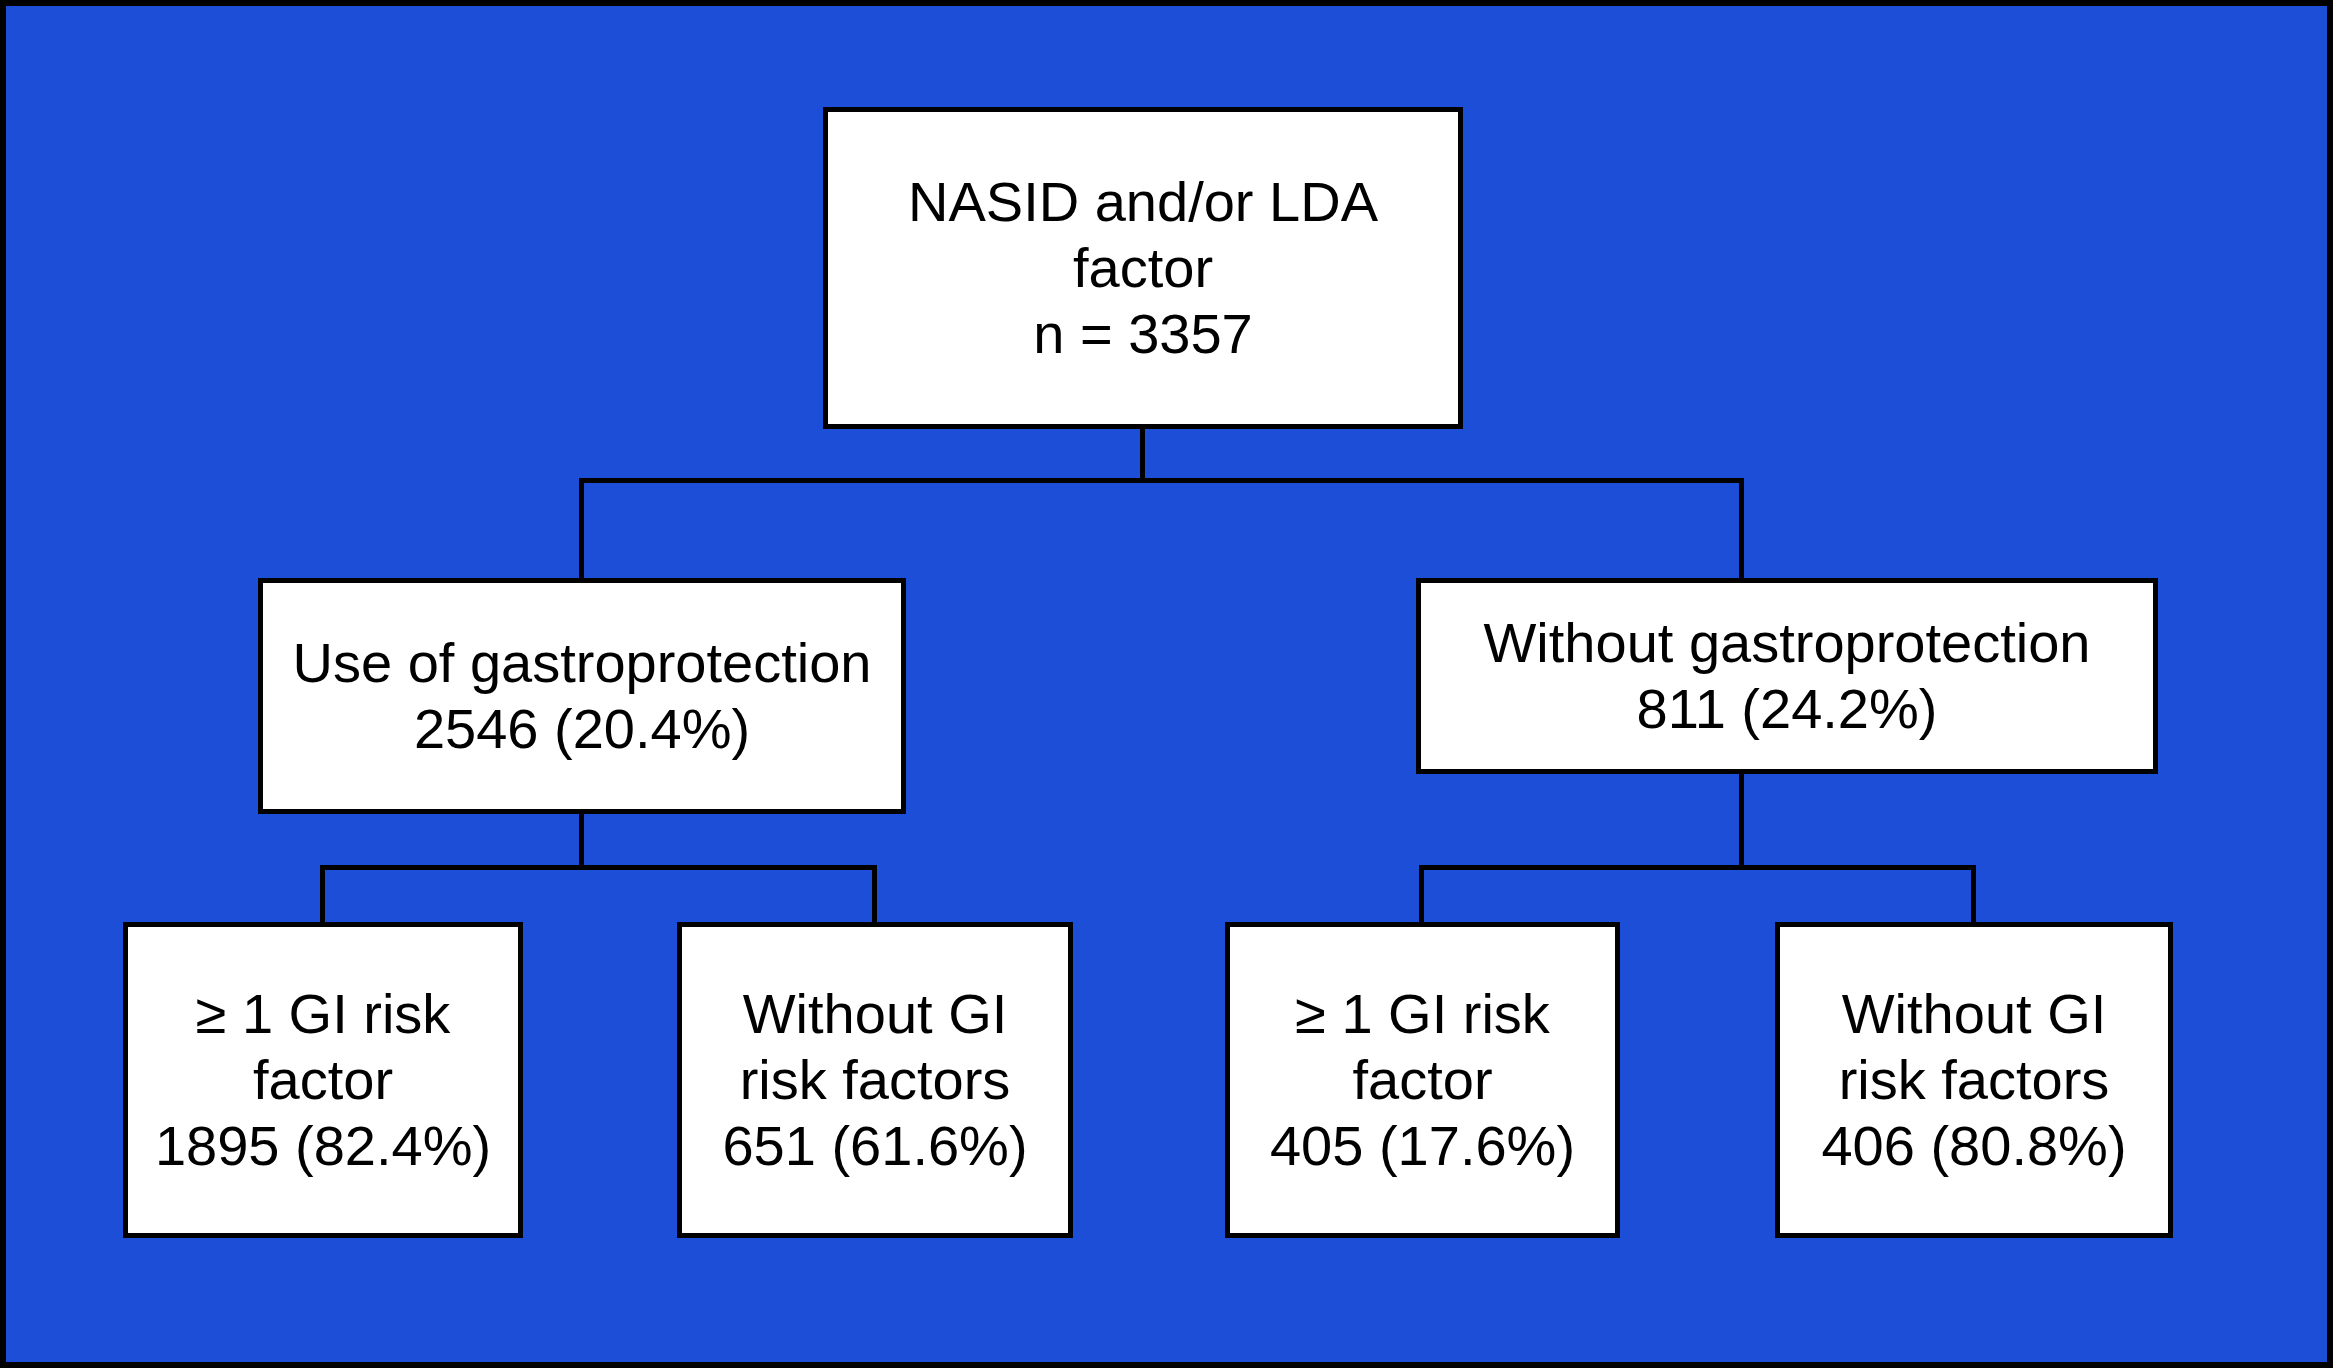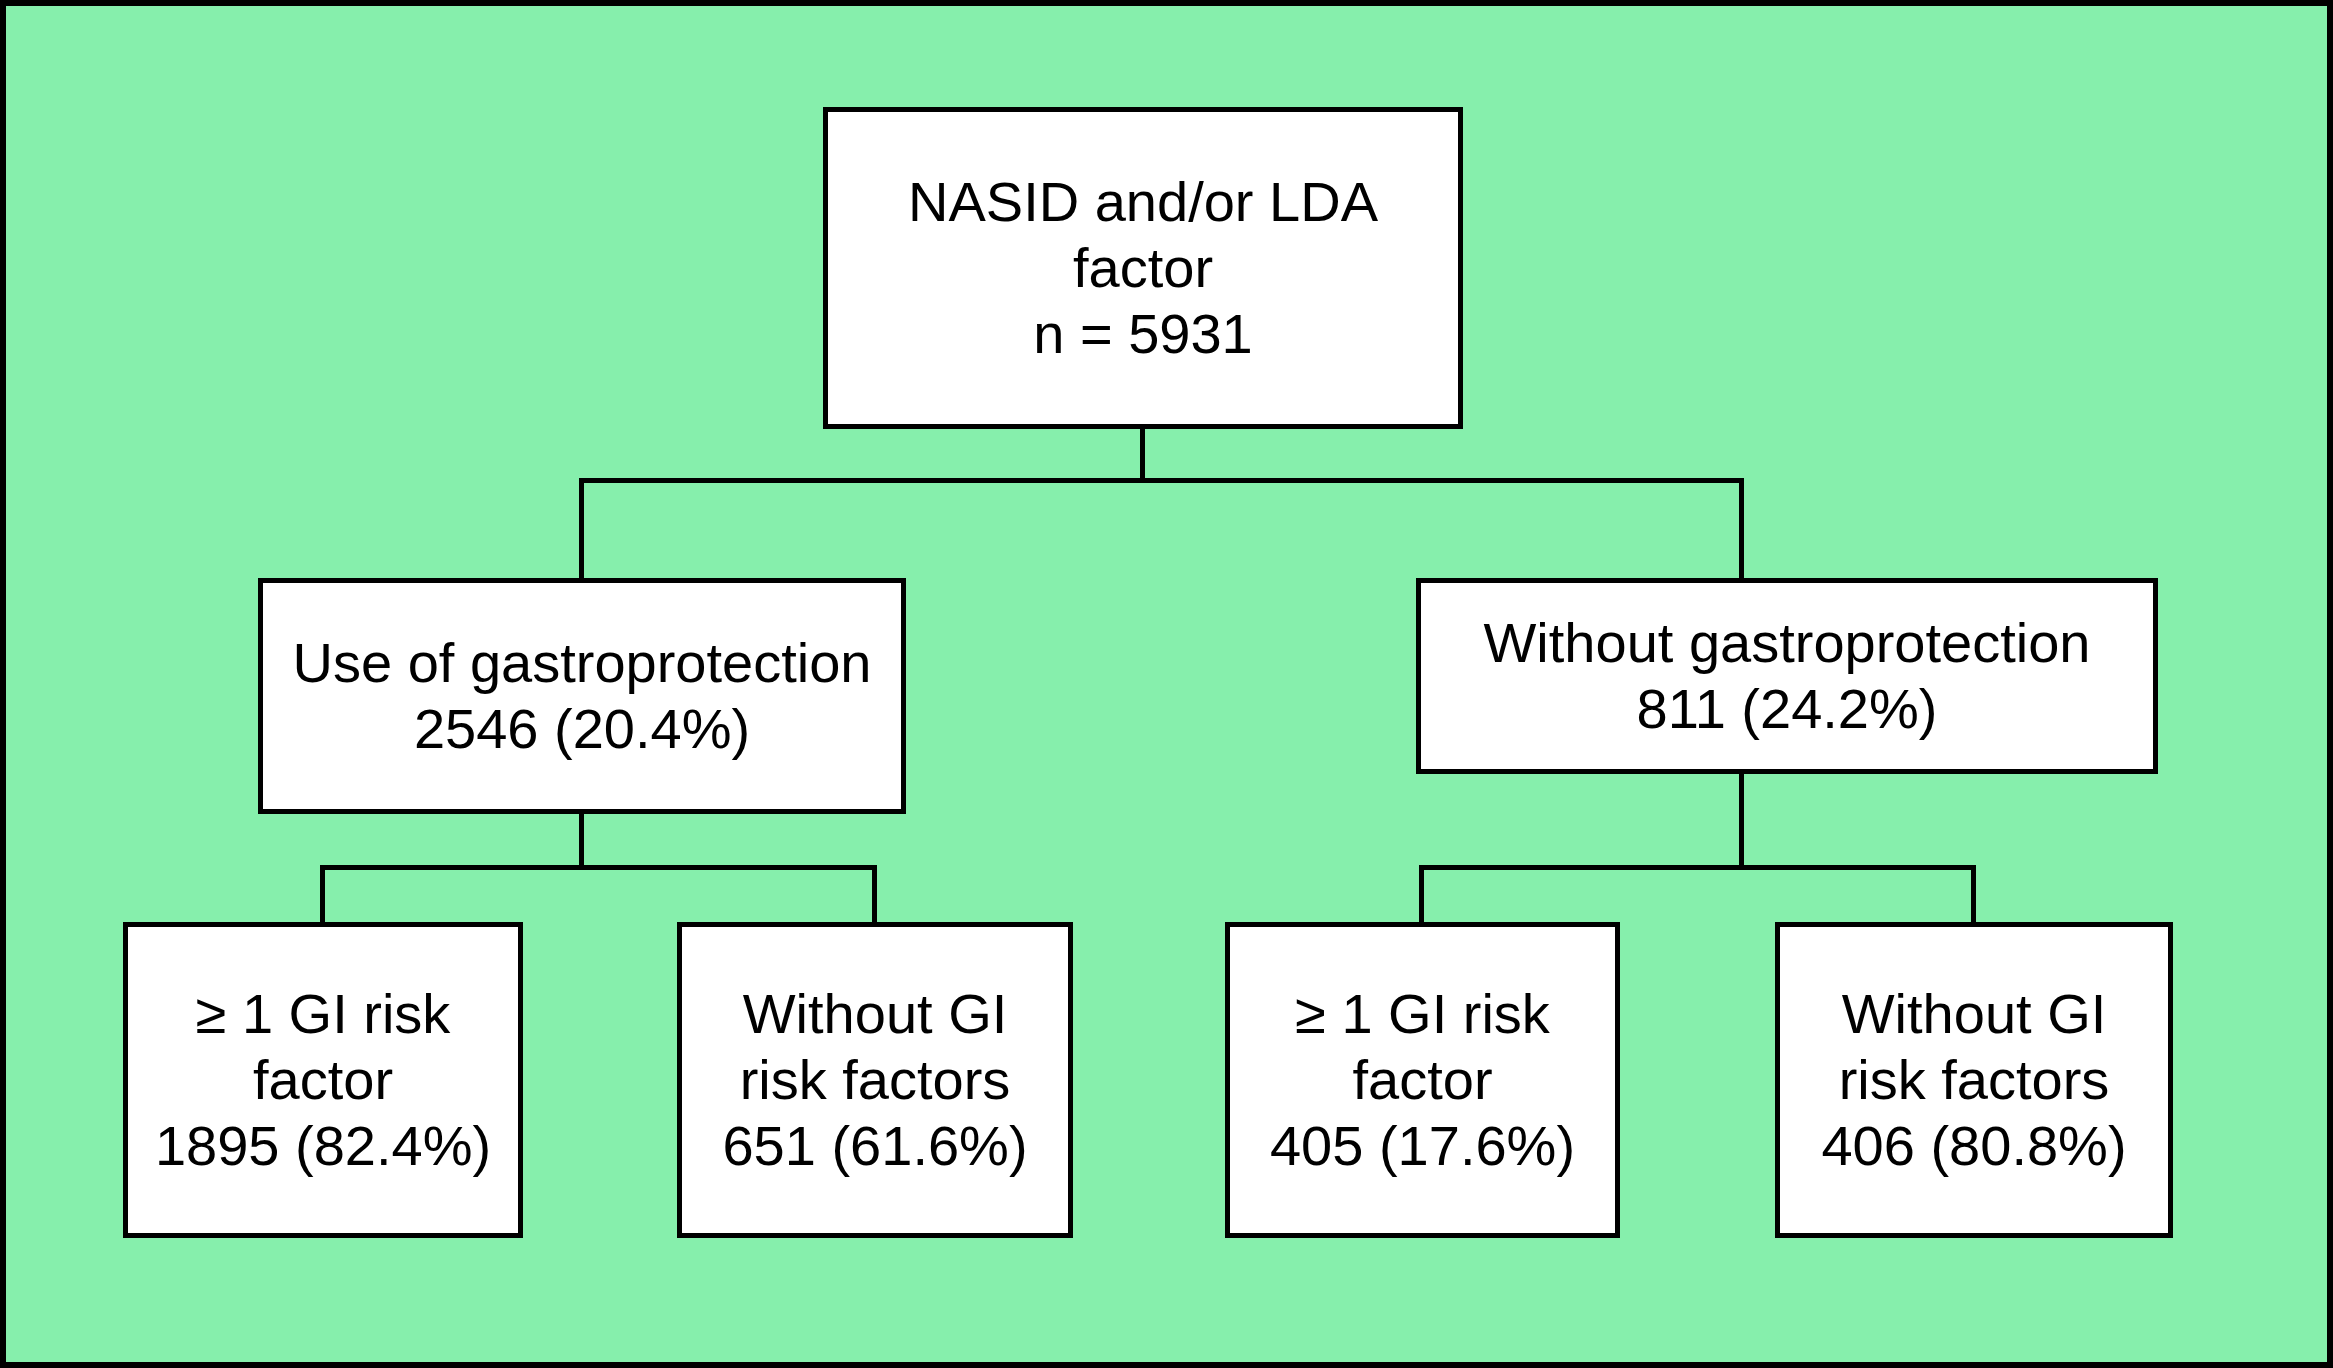--- a/index.html
+++ b/index.html
@@ -4,21 +4,21 @@
 <style>
   html, body {
     margin: 0;
     padding: 0;
     background: #ffffff;
   }
   #stage {
     position: relative;
     width: 2333px;
     height: 1368px;
-    background: #86efac;
+    background: #1d4ed8;
     font-family: "Liberation Sans", sans-serif;
     color: #000000;
     overflow: hidden;
   }
   .frame {
     position: absolute;
     left: 0; top: 0; right: 0; bottom: 0;
     border: 6px solid #000000;
     box-sizing: border-box;
     pointer-events: none;
@@ -80,21 +80,21 @@
   <div class="edge" id="e-drop-gp-a"></div>
   <div class="edge" id="e-drop-gp-b"></div>
   <div class="edge" id="e-nogp-stem"></div>
   <div class="edge" id="e-rail-nogp"></div>
   <div class="edge" id="e-drop-nogp-a"></div>
   <div class="edge" id="e-drop-nogp-b"></div>
 
   <div class="node" id="node-root">
     <div>NASID and/or LDA</div>
     <div>factor</div>
-    <div>n = 5931</div>
+    <div>n = 3357</div>
   </div>
 
   <div class="node" id="node-gp">
     <div>Use of gastroprotection</div>
     <div>2546 (20.4%)</div>
   </div>
 
   <div class="node" id="node-nogp">
     <div>Without gastroprotection</div>
     <div>811 (24.2%)</div>

